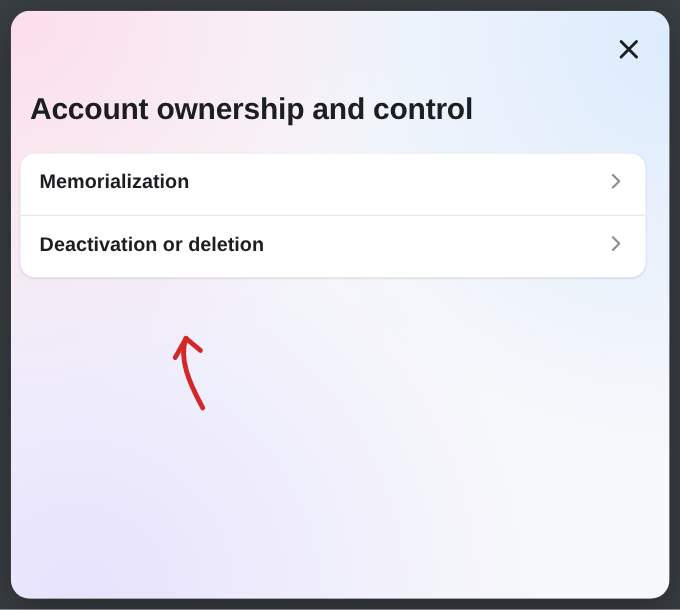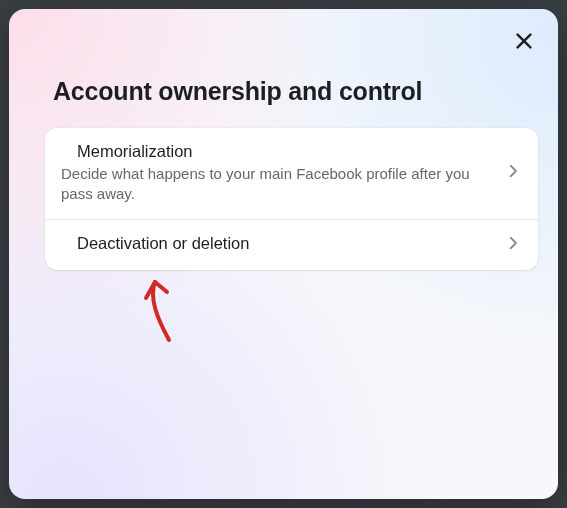--- a/index.html
+++ b/index.html
@@ -12,21 +12,21 @@
   .modal {
     position: absolute;
     left: 9px; top: 9px; right: 9px; bottom: 9px;
     border-radius: 16px;
     background:
       radial-gradient(circle at 0% 0%, rgba(255,200,220,0.55), rgba(255,200,220,0) 45%),
       radial-gradient(circle at 100% 5%, rgba(200,225,255,0.55), rgba(200,225,255,0) 48%),
       radial-gradient(circle at 10% 100%, rgba(210,200,255,0.45), rgba(210,200,255,0) 55%),
       #f7f8fb;
     box-shadow: 0 10px 40px rgba(0,0,0,0.35);
-    padding: 22px 20px 20px 36px;
+    padding: 22px 20px 20px 8px;
   }
   .close-btn {
     position: absolute;
     top: 18px; right: 18px;
     width: 32px; height: 32px;
     border-radius: 50%;
     display: flex; align-items: center; justify-content: center;
     cursor: pointer;
     color: #1c1e21;
   }
@@ -49,24 +49,23 @@
   .row {
     display: flex;
     align-items: center;
     padding: 14px 16px;
     cursor: pointer;
   }
   .row + .row { border-top: 1px solid #e6e7ea; gap: 38px; }
   .row-text { flex: 1 1 auto; min-width: 0; }
   .row-title {
     font-size: 16.5px;
-    font-weight: 400;
+    font-weight: 700;
     color: #1c1e21;
     margin-bottom: 3px;
-    margin-left: 16px;
   }
   .row-sub {
     font-size: 15px;
     line-height: 1.35;
     color: #65676b;
   }
   .chev {
     flex: 0 0 auto;
     margin-left: 10px;
     color: #8a8d91;
@@ -92,21 +91,20 @@
     </span>
   </div>
 
   <h1 class="title">Account ownership and control</h1>
 
   <div class="card">
 
     <div class="row">
       <div class="row-text">
         <div class="row-title">Memorialization</div>
-        <div class="row-sub">Decide what happens to your main Facebook profile after you pass away.</div>
       </div>
       <span class="chev">
         <svg viewBox="0 0 24 24">
             <path d="M9 5 L16 12 L9 19" stroke-linecap="round" stroke-linejoin="round"></path>
           </svg>
       </span>
     </div>
 
     <div class="row">
       <div class="row-text">

